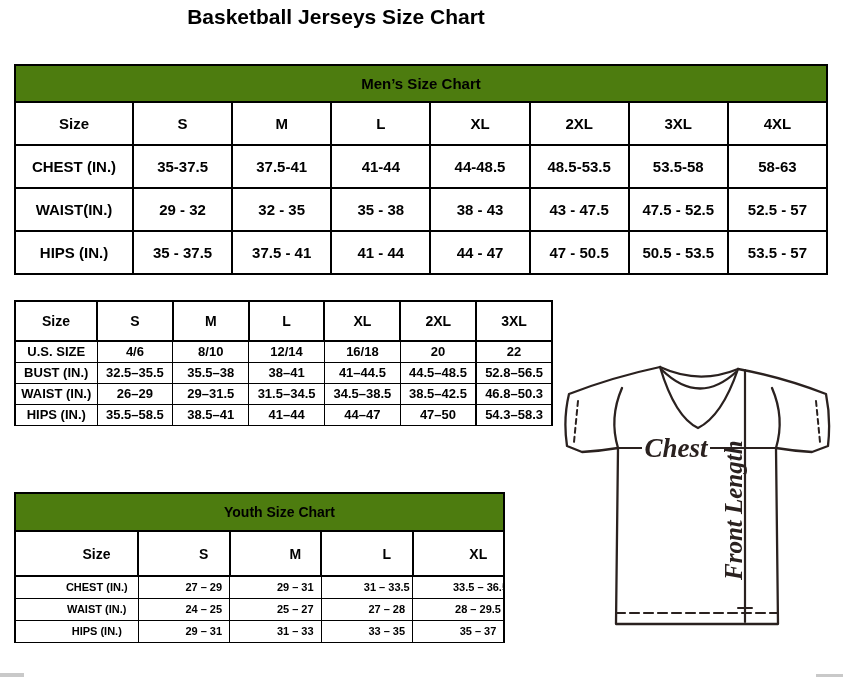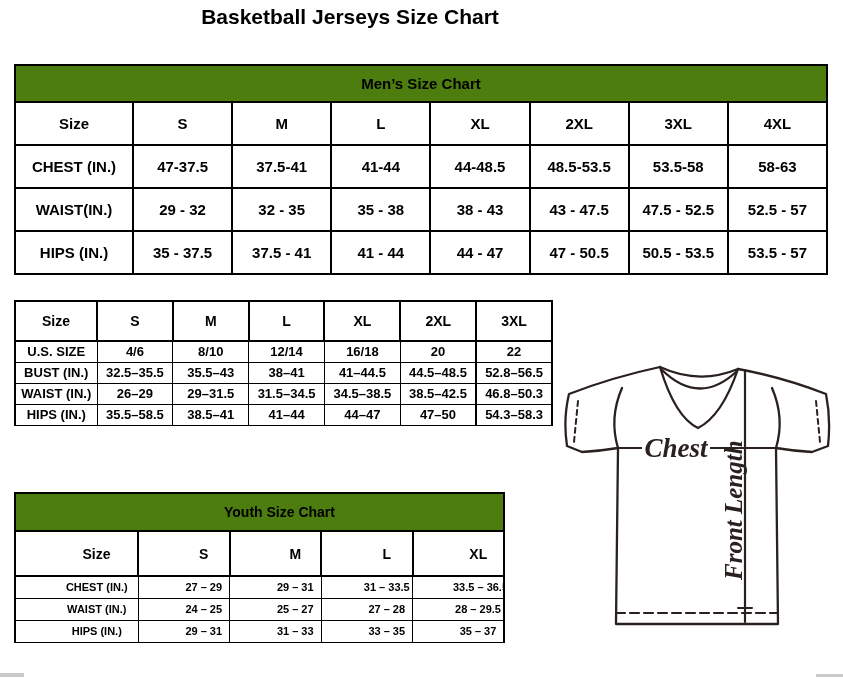--- a/index.html
+++ b/index.html
@@ -2,21 +2,21 @@
 <html><head>
 <meta charset="utf-8">
 <style>
   html,body{margin:0;padding:0;}
   body{
     width:843px;height:679px;position:relative;background:#ffffff;
     font-family:"Liberation Sans", sans-serif;overflow:hidden;
   }
   .page-title{
     position:absolute;top:5px;left:0;width:672px;text-align:center;
-    font-size:21px;font-weight:bold;color:#000;margin-left:14px;
+    font-size:21px;font-weight:bold;color:#000;
   }
   table{
     position:absolute;border-collapse:collapse;table-layout:fixed;
     background:#fff;
   }
   td{
     border:2px solid #000;text-align:center;vertical-align:middle;
     font-weight:bold;color:#000;padding:0;overflow:hidden;white-space:nowrap;
   }
   td.ttl{background:#4d7c0f;font-size:15px;}
@@ -76,21 +76,21 @@
         <td>S</td>
         <td>M</td>
         <td>L</td>
         <td>XL</td>
         <td>2XL</td>
         <td>3XL</td>
         <td>4XL</td>
       </tr>
       <tr class="data-row">
         <td>CHEST (IN.)</td>
-        <td>47-37.5</td>
+        <td>35-37.5</td>
         <td>37.5-41</td>
         <td>41-44</td>
         <td>44-48.5</td>
         <td>48.5-53.5</td>
         <td>53.5-58</td>
         <td>58-63</td>
       </tr>
       <tr class="data-row">
         <td>WAIST(IN.)</td>
         <td>29 - 32</td>
@@ -138,21 +138,21 @@
         <td>4/6</td>
         <td>8/10</td>
         <td>12/14</td>
         <td>16/18</td>
         <td>20</td>
         <td>22</td>
       </tr>
       <tr class="data-row">
         <td>BUST (IN.)</td>
         <td>32.5–35.5</td>
-        <td>35.5–43</td>
+        <td>35.5–38</td>
         <td>38–41</td>
         <td>41–44.5</td>
         <td>44.5–48.5</td>
         <td>52.8–56.5</td>
       </tr>
       <tr class="data-row">
         <td>WAIST (IN.)</td>
         <td>26–29</td>
         <td>29–31.5</td>
         <td>31.5–34.5</td>

